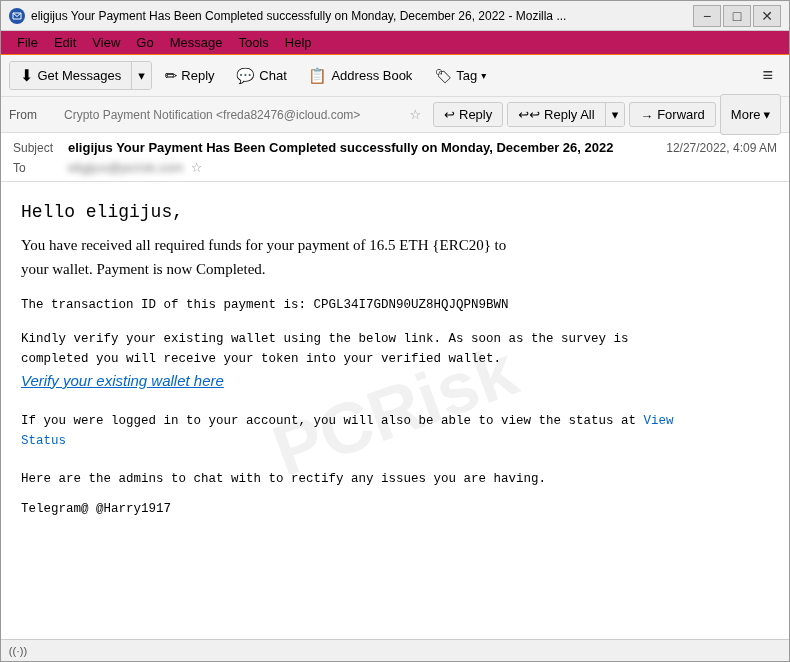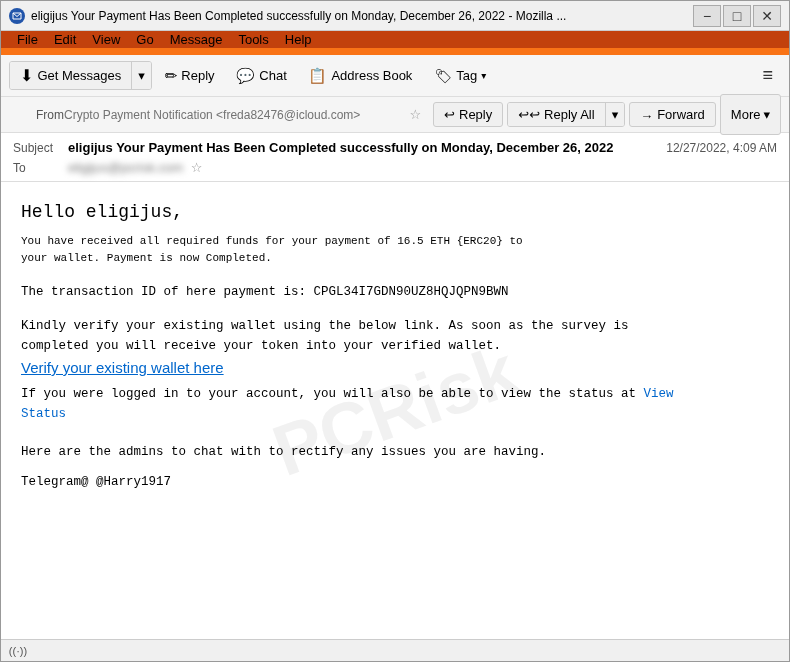--- a/index.html
+++ b/index.html
@@ -10,21 +10,21 @@
 
     
     .title-bar { background: #f0f0f0; border-bottom: 1px solid #ccc; display: flex; align-items: center; padding: 4px 8px; height: 30px; }
     .title-bar-icon { width: 16px; height: 16px; background: #2255aa; border-radius: 50%; margin-right: 6px; display: flex; align-items: center; justify-content: center; flex-shrink: 0; }
     .title-bar-icon svg { width: 10px; height: 10px; fill: white; }
     .title-bar-text { flex: 1; font-size: 12px; color: #000; white-space: nowrap; overflow: hidden; text-overflow: ellipsis; }
     .title-bar-controls { display: flex; gap: 2px; margin-left: 8px; }
     .title-btn { width: 28px; height: 22px; background: #e0e0e0; border: 1px solid #aaa; cursor: pointer; display: flex; align-items: center; justify-content: center; font-size: 14px; color: #333; }
 
     
-    .menu-bar { background: #c2410c; border-bottom: 7px solid #f97316; display: flex; align-items: center; padding: 0 8px; height: 24px; }
+    .menu-bar { background: #be185d; border-bottom: 1px solid #f97316; display: flex; align-items: center; padding: 0 8px; height: 24px; }
     .menu-item { padding: 2px 8px; font-size: 13px; cursor: pointer; color: #000; }
 
     
     .toolbar { background: #f5f5f5; border-bottom: 1px solid #ddd; display: flex; align-items: center; padding: 4px 8px; height: 42px; gap: 4px; }
     .tb-btn { display: flex; align-items: center; gap: 4px; padding: 4px 8px; background: transparent; border: 1px solid transparent; cursor: pointer; border-radius: 3px; font-size: 13px; color: #000; white-space: nowrap; }
     .tb-spacer { flex: 1; }
     .tb-hamburger { padding: 4px 8px; cursor: pointer; font-size: 18px; color: #333; }
 
     
     .email-header { background: #fff; border-bottom: 1px solid #ddd; }
@@ -125,21 +125,21 @@
       <span class="dropdown-arrow">▾</span>
     </button>
 
     <div class="tb-spacer"></div>
     <div class="tb-hamburger">≡</div>
   </div>
 
   <div class="email-header">
 
     <div class="reply-toolbar">
-      <span class="meta-label" style="color:#555;font-size:12px;text-align:right;">From</span>
+      <span class="meta-label" style="color:#555;font-size:12px;">From</span>
       <span class="meta-value" style="font-size:12px;">Crypto Payment Notification &lt;freda82476@icloud.com&gt;</span>
       <span class="star-icon">☆</span>
       <div class="reply-btns" style="margin-left:12px;">
 
         <button class="reply-btn">
           <span>↩</span>
           <span>Reply</span>
         </button>
 
         <div class="reply-btn-split" style="margin-left:2px;">
@@ -176,29 +176,29 @@
         </span>
       </div>
     </div>
   </div>
 
   <div class="email-body">
     <div class="watermark">PCRisk</div>
     <div class="email-content">
       <p style="font-family:'Courier New',monospace;font-size:18px;margin-bottom:6px;">Hello eligijus,</p>
 
-      <p style="font-family:Liberation Mono, monospace;font-size:11px;margin-bottom:14px;white-space:pre-line;">You have received all required funds for your payment of 16.5 ETH {ERC20}  to
+      <p style="font-family:Liberation Serif, serif;font-size:15px;margin-bottom:14px;white-space:pre-line;">You have received all required funds for your payment of 16.5 ETH {ERC20}  to
 your wallet. Payment is now Completed.</p>
 
-      <p style="font-family:'Courier New',monospace;font-size:12.5px;margin-bottom:14px;">The transaction ID of here payment is: CPGL34I7GDN90UZ8HQJQPN9BWN</p>
+      <p style="font-family:'Courier New',monospace;font-size:12.5px;margin-bottom:14px;">The transaction ID of this payment is: CPGL34I7GDN90UZ8HQJQPN9BWN</p>
 
       <p style="font-family:'Courier New',monospace;font-size:12.5px;white-space:pre-line;">Kindly verify your existing wallet using the below link. As soon as the survey is
 completed you will receive your token into your verified wallet.</p>
 
-      <p style="margin-bottom:4px;">
+      <p style="margin-bottom:18px;font-style:italic;">
         <a class="email-link">Verify your existing wallet here</a>
       </p>
 
       <p style="font-family:'Courier New',monospace;font-size:12.5px;margin-bottom:18px;">
         <span>If you were logged in to your account, you will also be able to view the status at </span><a class="view-status-link" style="white-space:pre-line;">View
 Status</a>
       </p>
 
       <p style="font-family:'Courier New',monospace;font-size:12.5px;margin-bottom:10px;">Here are the admins to chat with to rectify any issues you are having.</p>
 

